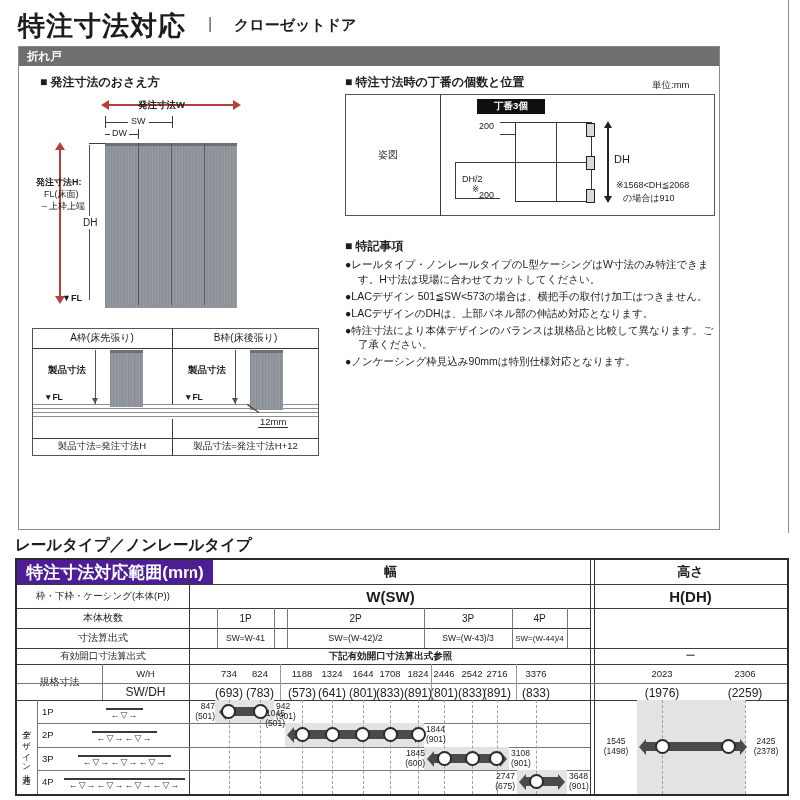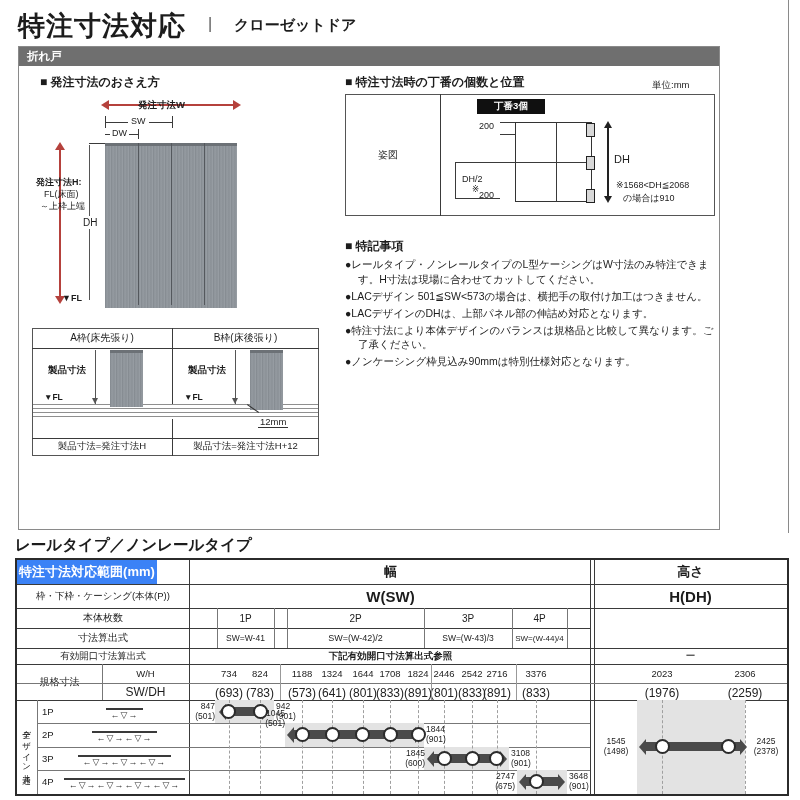--- a/index.html
+++ b/index.html
@@ -137,21 +137,21 @@
   <div class="note-item"><span>●</span><span>LACデザイン 501≦SW&lt;573の場合は、横把手の取付け加工はつきません。</span></div>
   <div class="note-item"><span>●</span><span>LACデザインのDHは、上部パネル部の伸詰め対応となります。</span></div>
   <div class="note-item"><span>●</span><span>特注寸法により本体デザインのバランスは規格品と比較して異なります。ご了承ください。</span></div>
   <div class="note-item"><span>●</span><span>ノンケーシング枠見込み90mmは特別仕様対応となります。</span></div>
 </div>
 
 <div class="t" style="left:15px;top:535px;font-size:15.5px;font-weight:bold">レールタイプ／ノンレールタイプ</div>
 
 <div style="position:absolute;left:15px;top:558px;width:770px;height:234px;border:2px solid #2b2b2b;box-sizing:content-box">
 
-  <div class="cell" style="left:0;top:0;width:140px;height:24px;background:#3b82f6;color:#fff;font-size:13px;font-weight:bold">特注寸法対応範囲(mm)</div>
+  <div class="cell" style="left:0;top:0;width:196px;height:24px;background:#4c1d95;color:#fff;font-size:17px;font-weight:bold">特注寸法対応範囲(mm)</div>
   <div class="cell" style="left:172px;top:0;width:403px;height:24px;font-size:13px;font-weight:bold">幅</div>
   <div class="cell" style="left:577px;top:0;width:193px;height:24px;font-size:13px;font-weight:bold">高さ</div>
   <div class="cell" style="left:0;top:24px;width:172px;height:24px;font-size:9.5px">枠・下枠・ケーシング(本体(P))</div>
   <div class="cell" style="left:172px;top:24px;width:403px;height:24px;font-size:15px;font-weight:bold">W(SW)</div>
   <div class="cell" style="left:0;top:48px;width:172px;height:20px;font-size:10px">本体枚数</div>
 
   <div class="cell" style="left:577px;top:24px;width:193px;height:24px;font-size:15px;font-weight:bold">H(DH)</div>
   <div class="cell" style="left:0;top:68px;width:172px;height:20px;font-size:10px">寸法算出式</div>
   <div class="cell" style="left:0;top:88px;width:172px;height:16px;font-size:9.5px">有効開口寸法算出式</div>
   <div class="cell" style="left:0;top:104px;width:85px;height:36px;font-size:10px">規格寸法</div>

